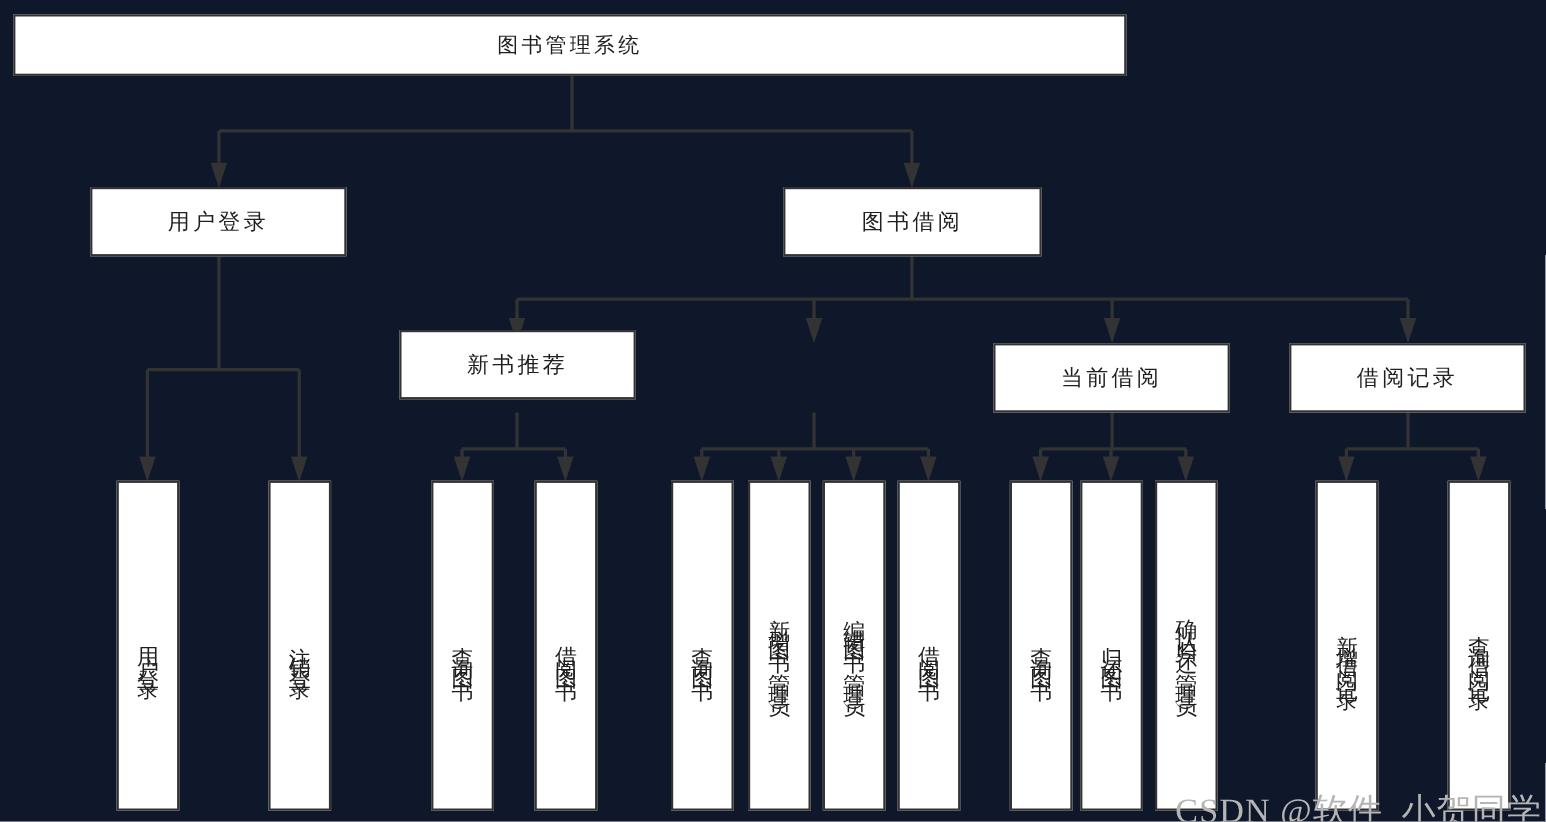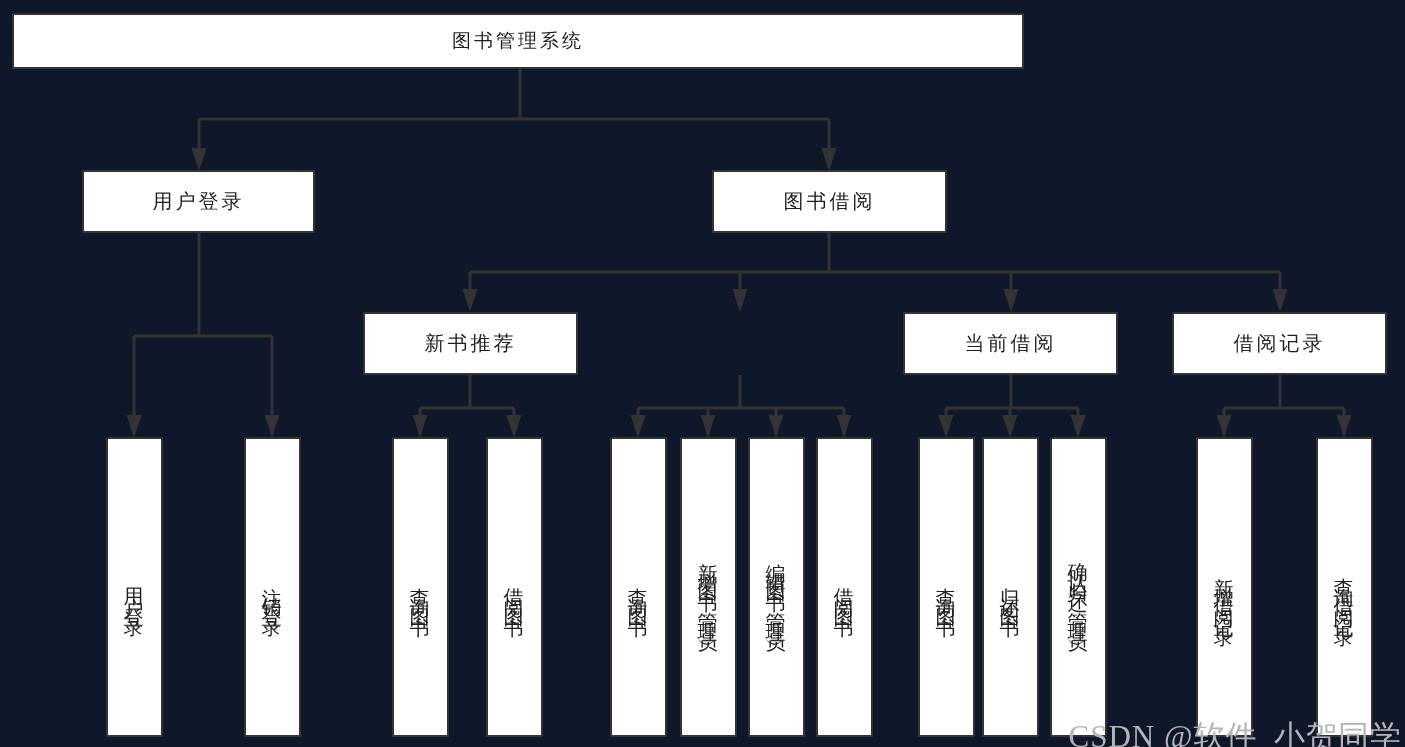--- a/index.html
+++ b/index.html
@@ -107,21 +107,21 @@
     <span>图书管理系统</span>
   </div>
 
   <div class="box node" style="left:82px;top:170px;width:233px;height:63px;">
     <span>用户登录</span>
   </div>
   <div class="box node" style="left:712px;top:170px;width:235px;height:63px;">
     <span>图书借阅</span>
   </div>
 
-  <div class="box node" style="left:363px;top:312px;width:215px;height:63px;">
+  <div class="box node" style="left:363px;top:300px;width:215px;height:63px;">
     <span>新书推荐</span>
   </div>
   <div class="box node" style="left:1172px;top:312px;width:215px;height:63px;">
     <span>借阅记录</span>
   </div>
   <div class="box node" style="left:903px;top:312px;width:215px;height:63px;">
     <span>当前借阅</span>
   </div>
 
   <div class="box leaf" style="left:106px;">

